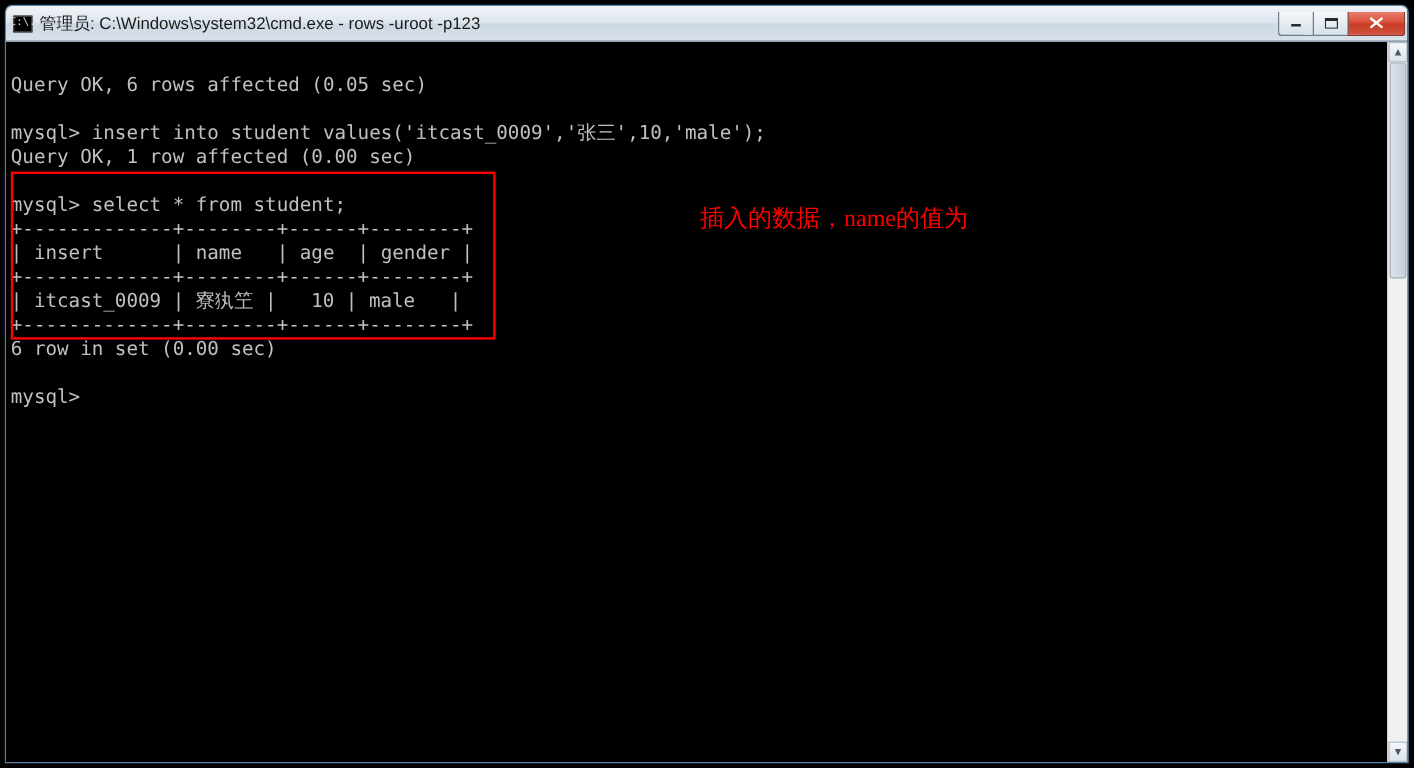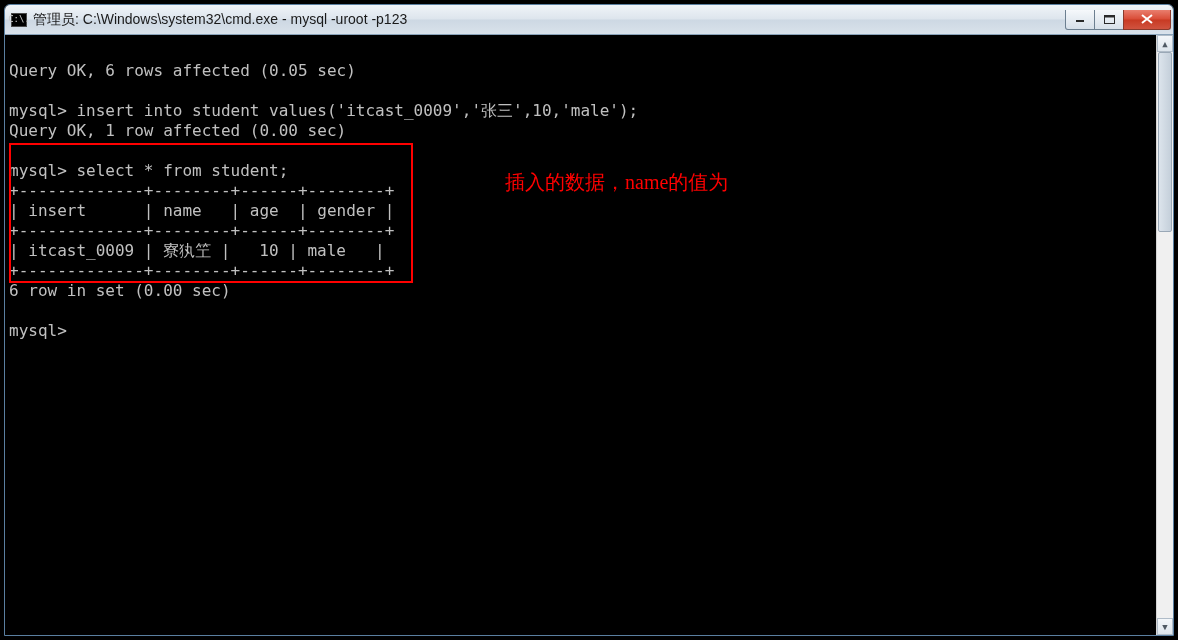--- a/index.html
+++ b/index.html
@@ -108,20 +108,21 @@
       pointer-events: none;
     }
     .annotation {
       position: absolute;
       left: 500px;
       top: 130px;
       color: #ff0000;
       font-family: "SimSun", serif;
       font-size: 20px;
       line-height: 34px;
+      text-align: center;
       width: 380px;
       pointer-events: none;
     }
     .scroll-v {
       position: absolute;
       right: 0;
       top: 0;
       bottom: 0;
       width: 17px;
       background: #f0f0f0;
@@ -160,21 +161,21 @@
     .scroll-arrow.down { bottom: 0; }
   </style>
 </head>
 <body>
 
 <div class="window">
   <div class="titlebar">
     <div class="appicon">
       <span>C:\.</span>
     </div>
-    <div class="title">管理员: C:\Windows\system32\cmd.exe - mysql  -uroot -p123</div>
+    <div class="title">管理员: C:\Windows\system32\cmd.exe - rows  -uroot -p123</div>
     <div class="winbtns">
       <div class="winbtn min">
         <svg width="10" height="10" viewBox="0 0 10 10">
             <line x1="1" y1="7" x2="9" y2="7" stroke="#2a2a2a" stroke-width="2"></line>
           </svg>
       </div>
       <div class="winbtn max">
         <svg width="11" height="9" viewBox="0 0 11 9">
             <rect x="0.5" y="0.5" width="10" height="8" fill="none" stroke="#2a2a2a" stroke-width="1"></rect>
             <line x1="0" y1="1.5" x2="11" y2="1.5" stroke="#2a2a2a" stroke-width="2"></line>

